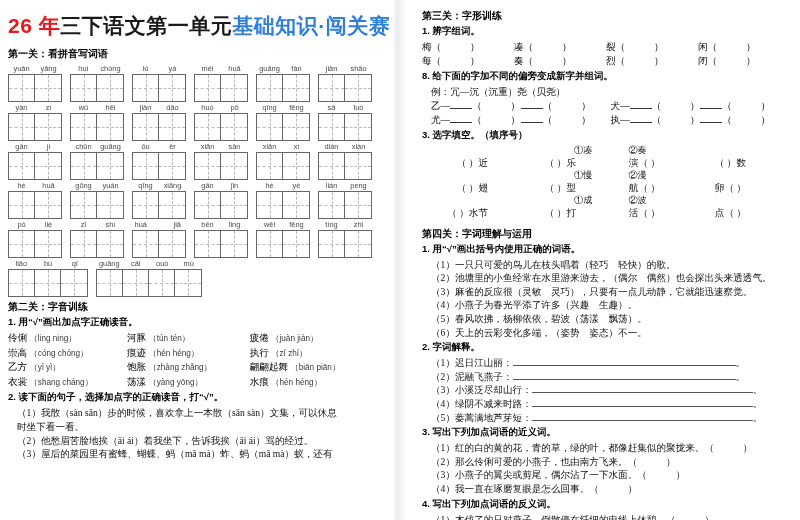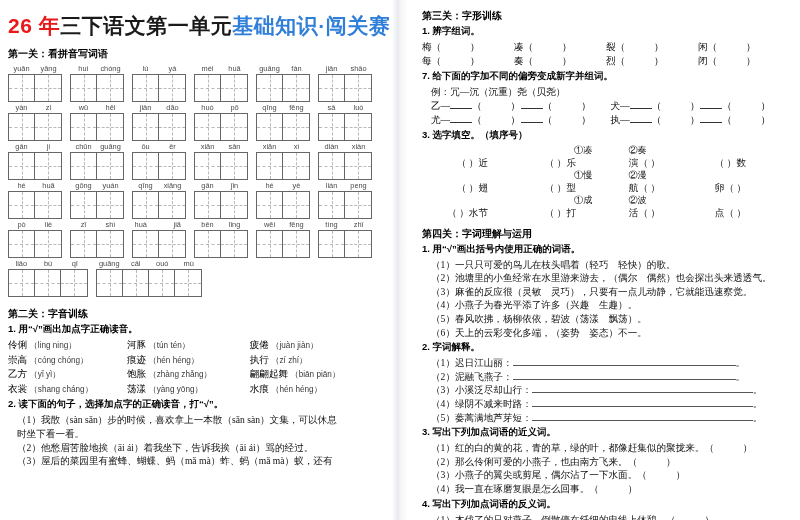--- a/index.html
+++ b/index.html
@@ -467,21 +467,21 @@
             <div class="grp-cells">
               <div class="cell"></div>
               <div class="cell"></div>
               <div class="cell"></div>
               <div class="cell"></div>
             </div>
           </div>
         </div>
       </div>
 
-    <div class="level-head" style="margin-top:10px;">第二关：字音训练</div>
+    <div class="level-head" style="margin-top:3px;">第二关：字音训练</div>
 
     <div class="q-head">1. 用“√”画出加点字正确读音。</div>
     <div id="zy-table">
         <div class="tri">
           <div class="tri-c1"><span>伶俐</span> <span class="py">（ling ning）</span></div>
           <div class="tri-c2"><span>河豚</span> <span class="py">（tún tén）</span></div>
           <div class="tri-c3"><span>疲倦</span> <span class="py">（juàn jiàn）</span></div>
         </div>
         <div class="tri">
           <div class="tri-c1"><span>崇高</span> <span class="py">（cóng chóng）</span></div>
@@ -524,21 +524,21 @@
           <div class="bz-col">闲（<span>   ）</span></div>
         </div>
         <div class="bianzi">
           <div class="bz-col">每（<span>   ）</span></div>
           <div class="bz-col">奏（<span>   ）</span></div>
           <div class="bz-col">烈（<span>   ）</span></div>
           <div class="bz-col">闭（<span>   ）</span></div>
         </div>
       </div>
 
-    <div class="q-head">7. 给下面的字加不同的偏旁变成新字并组词。</div>
+    <div class="q-head">8. 给下面的字加不同的偏旁变成新字并组词。</div>
     <div class="ln indent">例：冗—沉（沉重）尧（贝尧）</div>
     <div id="pangbian">
         <div class="pangrow indent">
           <span class="seg"><span>乙—</span><span class="blank-s"></span><span>（   ）</span></span>
           <span class="seg"><span class="blank-s"></span><span>（   ）</span></span>
           <span class="seg"><span>犬—</span><span class="blank-s"></span><span>（   ）</span></span>
           <span class="seg"><span class="blank-s"></span><span>（   ）</span></span>
         </div>
         <div class="pangrow indent">
           <span class="seg"><span>尤—</span><span class="blank-s"></span><span>（   ）</span></span>

